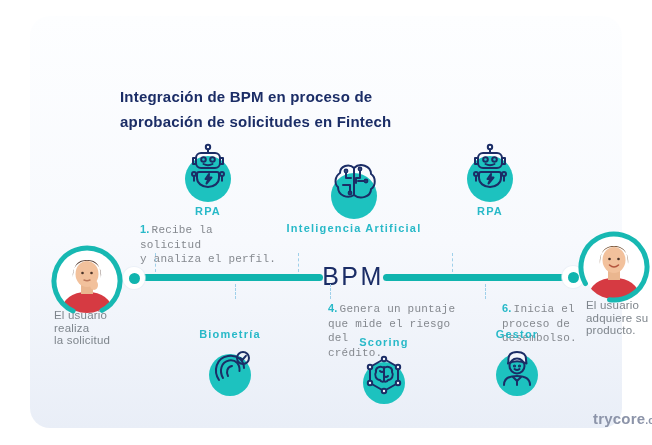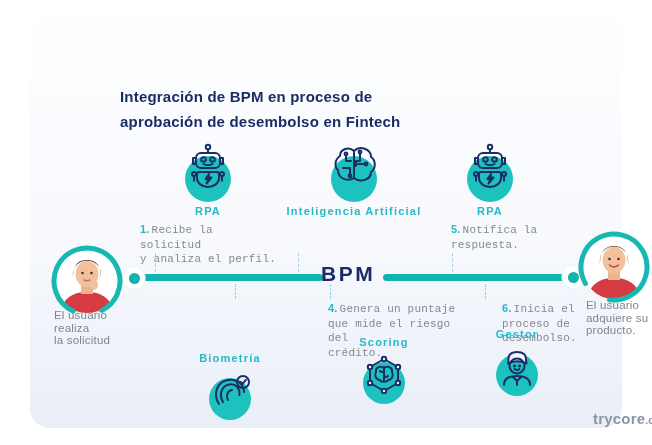--- a/index.html
+++ b/index.html
@@ -20,22 +20,22 @@
   .node{position:absolute;width:200px;display:flex;flex-direction:column;align-items:center;}
   .node-label{color:#28b9c8;font-size:11px;font-weight:700;letter-spacing:1.2px;white-space:nowrap;}
   .icon-wrap{position:relative;width:50px;height:60px;}
   .icon-wrap.small{height:52px;margin-top:4px;}
   .teal-circle{position:absolute;left:2px;bottom:0;width:46px;height:46px;border-radius:50%;background:#1dc2bf;}
   .icon-wrap.small .teal-circle{width:42px;height:42px;left:4px;}
   .icon-wrap svg{position:absolute;left:1px;top:0;}
   .node-top .node-label{margin-top:3px;}
   
   .bar{position:absolute;top:258px;height:7px;background:#10b4ae;border-radius:4px;}
-  .bpm{position:absolute;left:291px;top:246px;width:64px;text-align:left;
-       color:#1b2d66;font-size:21px;font-weight:700;letter-spacing:2.5px;}
+  .bpm{position:absolute;left:291px;top:246px;width:64px;text-align:center;
+       color:#1b2d66;font-size:25px;font-weight:400;letter-spacing:2.5px;}
   .endnode{position:absolute;width:22px;height:22px;border-radius:50%;background:#ffffff;
            display:flex;align-items:center;justify-content:center;box-shadow:0 0 0 1px rgba(230,236,245,.6);}
   .endnode .dot{width:11px;height:11px;border-radius:50%;background:#10b4ae;}
   .dash{position:absolute;width:0;border-left:1.5px dashed #9fd0ea;}
   
   .step{position:absolute;font-size:11px;line-height:13.5px;color:#85898f;letter-spacing:.2px;}
   .step .num{color:#28b9c8;font-weight:700;margin-right:2px;}
   .step .txt{white-space:pre-line;font-family:Liberation Mono, monospace;}
   
   .avatar{position:absolute;width:72px;height:72px;}
@@ -45,21 +45,21 @@
   .logo .brand{font-size:15px;font-weight:700;letter-spacing:.2px;}
   .logo .tld{font-size:10.5px;font-weight:700;}
 </style>
 </head>
 <body>
 
 <div class="card">
 
   <div class="title">
     <div>Integración de BPM en proceso de</div>
-    <div>aprobación de desembolso en Fintech</div>
+    <div>aprobación de solicitudes en Fintech</div>
   </div>
 
   <div class="node node-top" style="left:78px;top:126px;">
     <div class="icon-wrap">
       <div class="teal-circle"></div>
       <svg width="48" height="54" viewBox="0 0 48 54" fill="none" stroke="#1b2d66" stroke-width="2" stroke-linecap="round" stroke-linejoin="round">
         <circle cx="24" cy="5" r="2.2"></circle>
           <line x1="24" y1="7.4" x2="24" y2="11"></line>
         <rect x="12" y="11" width="24" height="15" rx="5"></rect>
         <circle cx="19.5" cy="17.5" r="2.3"></circle>
@@ -71,21 +71,21 @@
         <path d="M25 32 l-3.5 5 h3 l-2 4.5 5 -6 h-3 z"></path>
         <circle cx="10" cy="32" r="2"></circle>
           <path d="M10 34.2 v4.5"></path>
         <circle cx="38" cy="32" r="2"></circle>
           <path d="M38 34.2 v4.5"></path>
       </svg>
     </div>
     <div class="node-label">RPA</div>
   </div>
 
-  <div class="node node-top" style="left:224px;top:126px;">
+  <div class="node node-top" style="left:224px;top:143px;">
     <div class="icon-wrap">
       <div class="teal-circle"></div>
       <svg width="48" height="54" viewBox="0 0 48 54" fill="none" stroke="#1b2d66" stroke-width="2" stroke-linecap="round" stroke-linejoin="round">
         <path d="M24 36 C18 40 8 37 8 28 C4 25 5 17 10 14 C10 7 19 4 24 9 C30 3 41 7 41 15 C46 18 46 27 41 30 C41 38 30 41 24 36 z"></path>
         <path d="M16 14 v5 h5"></path>
           <circle cx="16" cy="12" r="1.4"></circle>
         <path d="M30 12 v7 h-4 v5"></path>
           <circle cx="30" cy="10" r="1.4"></circle>
         <path d="M13 26 h7 v6"></path>
           <circle cx="20" cy="34" r="1.4"></circle>
@@ -117,24 +117,20 @@
           <path d="M38 34.2 v4.5"></path>
       </svg>
     </div>
     <div class="node-label">RPA</div>
   </div>
 
   <div class="step" style="left:110px;top:207px;width:140px;">
     <span class="num">1.</span><span class="txt">Recibe la solicitud
 y analiza el perfil.</span>
   </div>
-  <div class="step" style="left:421px;top:207px;width:110px;">
-    <span class="num">5.</span><span class="txt">Notifica la
-respuesta.</span>
-  </div>
 
   <div class="dash" style="left:125px;top:237px;height:19px;"></div>
   <div class="dash" style="left:268px;top:237px;height:19px;"></div>
   <div class="dash" style="left:422px;top:237px;height:19px;"></div>
 
   <div class="bar" style="left:112px;width:181px;"></div>
   <div class="bar" style="left:353px;width:184px;"></div>
   <div class="bpm">BPM</div>
 
   <div class="endnode" style="left:93px;top:251px;">
@@ -152,21 +148,21 @@
     <span class="num">4.</span><span class="txt">Genera un puntaje
 que mide el riesgo del
 crédito.</span>
   </div>
   <div class="step" style="left:472px;top:286px;width:100px;">
     <span class="num">6.</span><span class="txt">Inicia el
 proceso de
 desembolso.</span>
   </div>
 
-  <div class="node" style="left:100px;top:336px;">
+  <div class="node" style="left:100px;top:312px;">
     <div class="node-label">Biometría</div>
     <div class="icon-wrap small">
       <div class="teal-circle"></div>
       <svg width="48" height="50" viewBox="0 0 48 50" fill="none" stroke="#1b2d66" stroke-width="2" stroke-linecap="round" stroke-linejoin="round">
         <path d="M13 36 C7 27 10 14 22 12 C31 10.5 38 16 38 24"></path>
         <path d="M17 34 C13 27 15 18 23 16.5 C30 15.5 34 20 33.5 27"></path>
         <path d="M22 32 C20 28 21 23 26 22"></path>
         <circle cx="37" cy="14" r="6"></circle>
         <path d="M34.3 14 l2 2 3.6 -4.2"></path>
       </svg>

